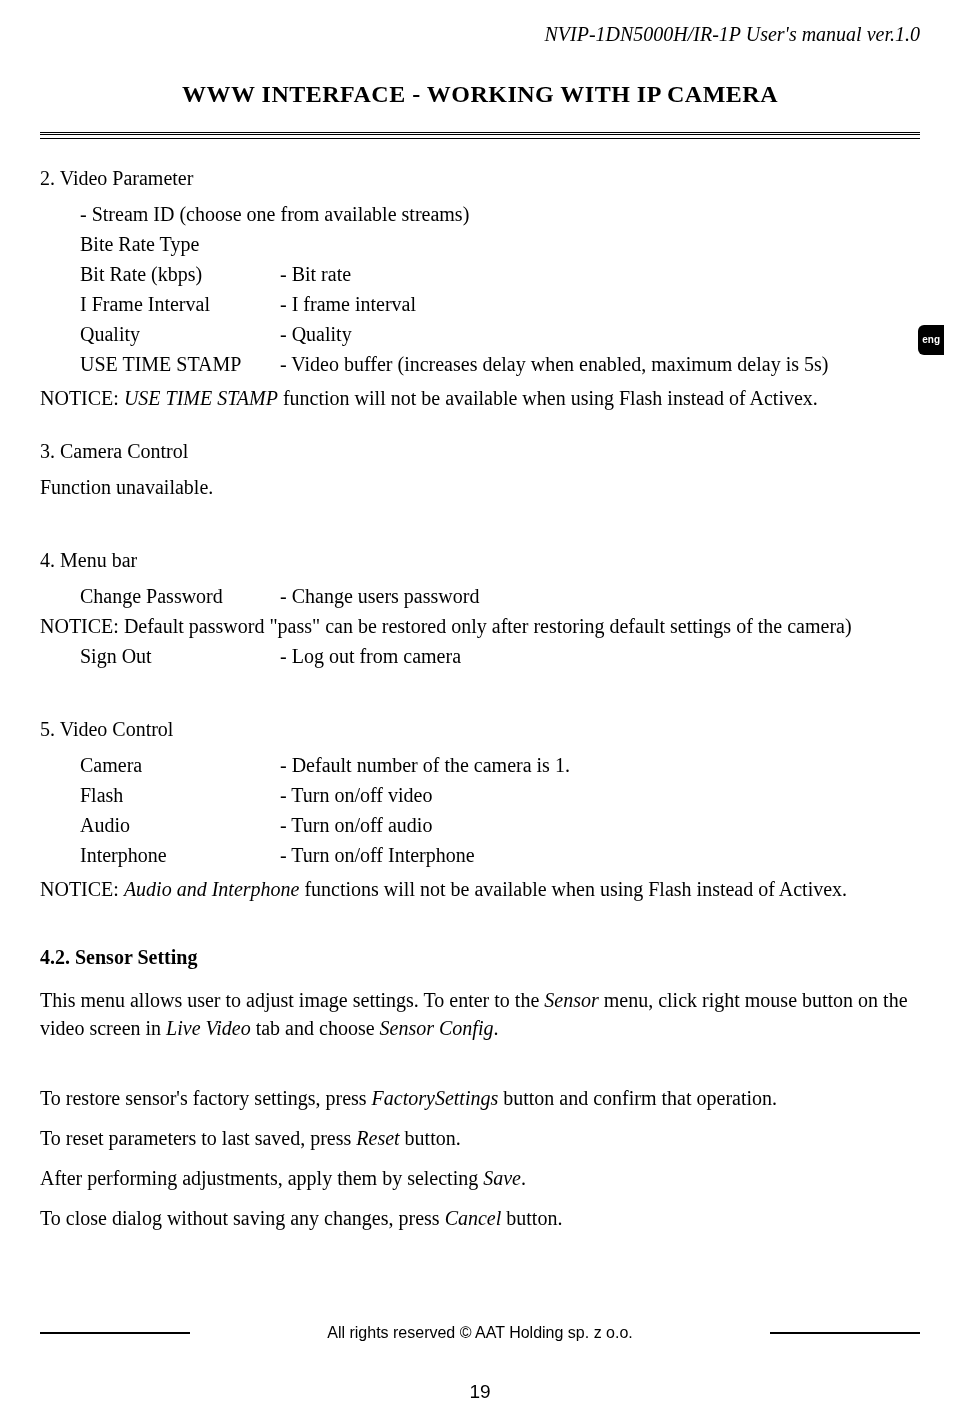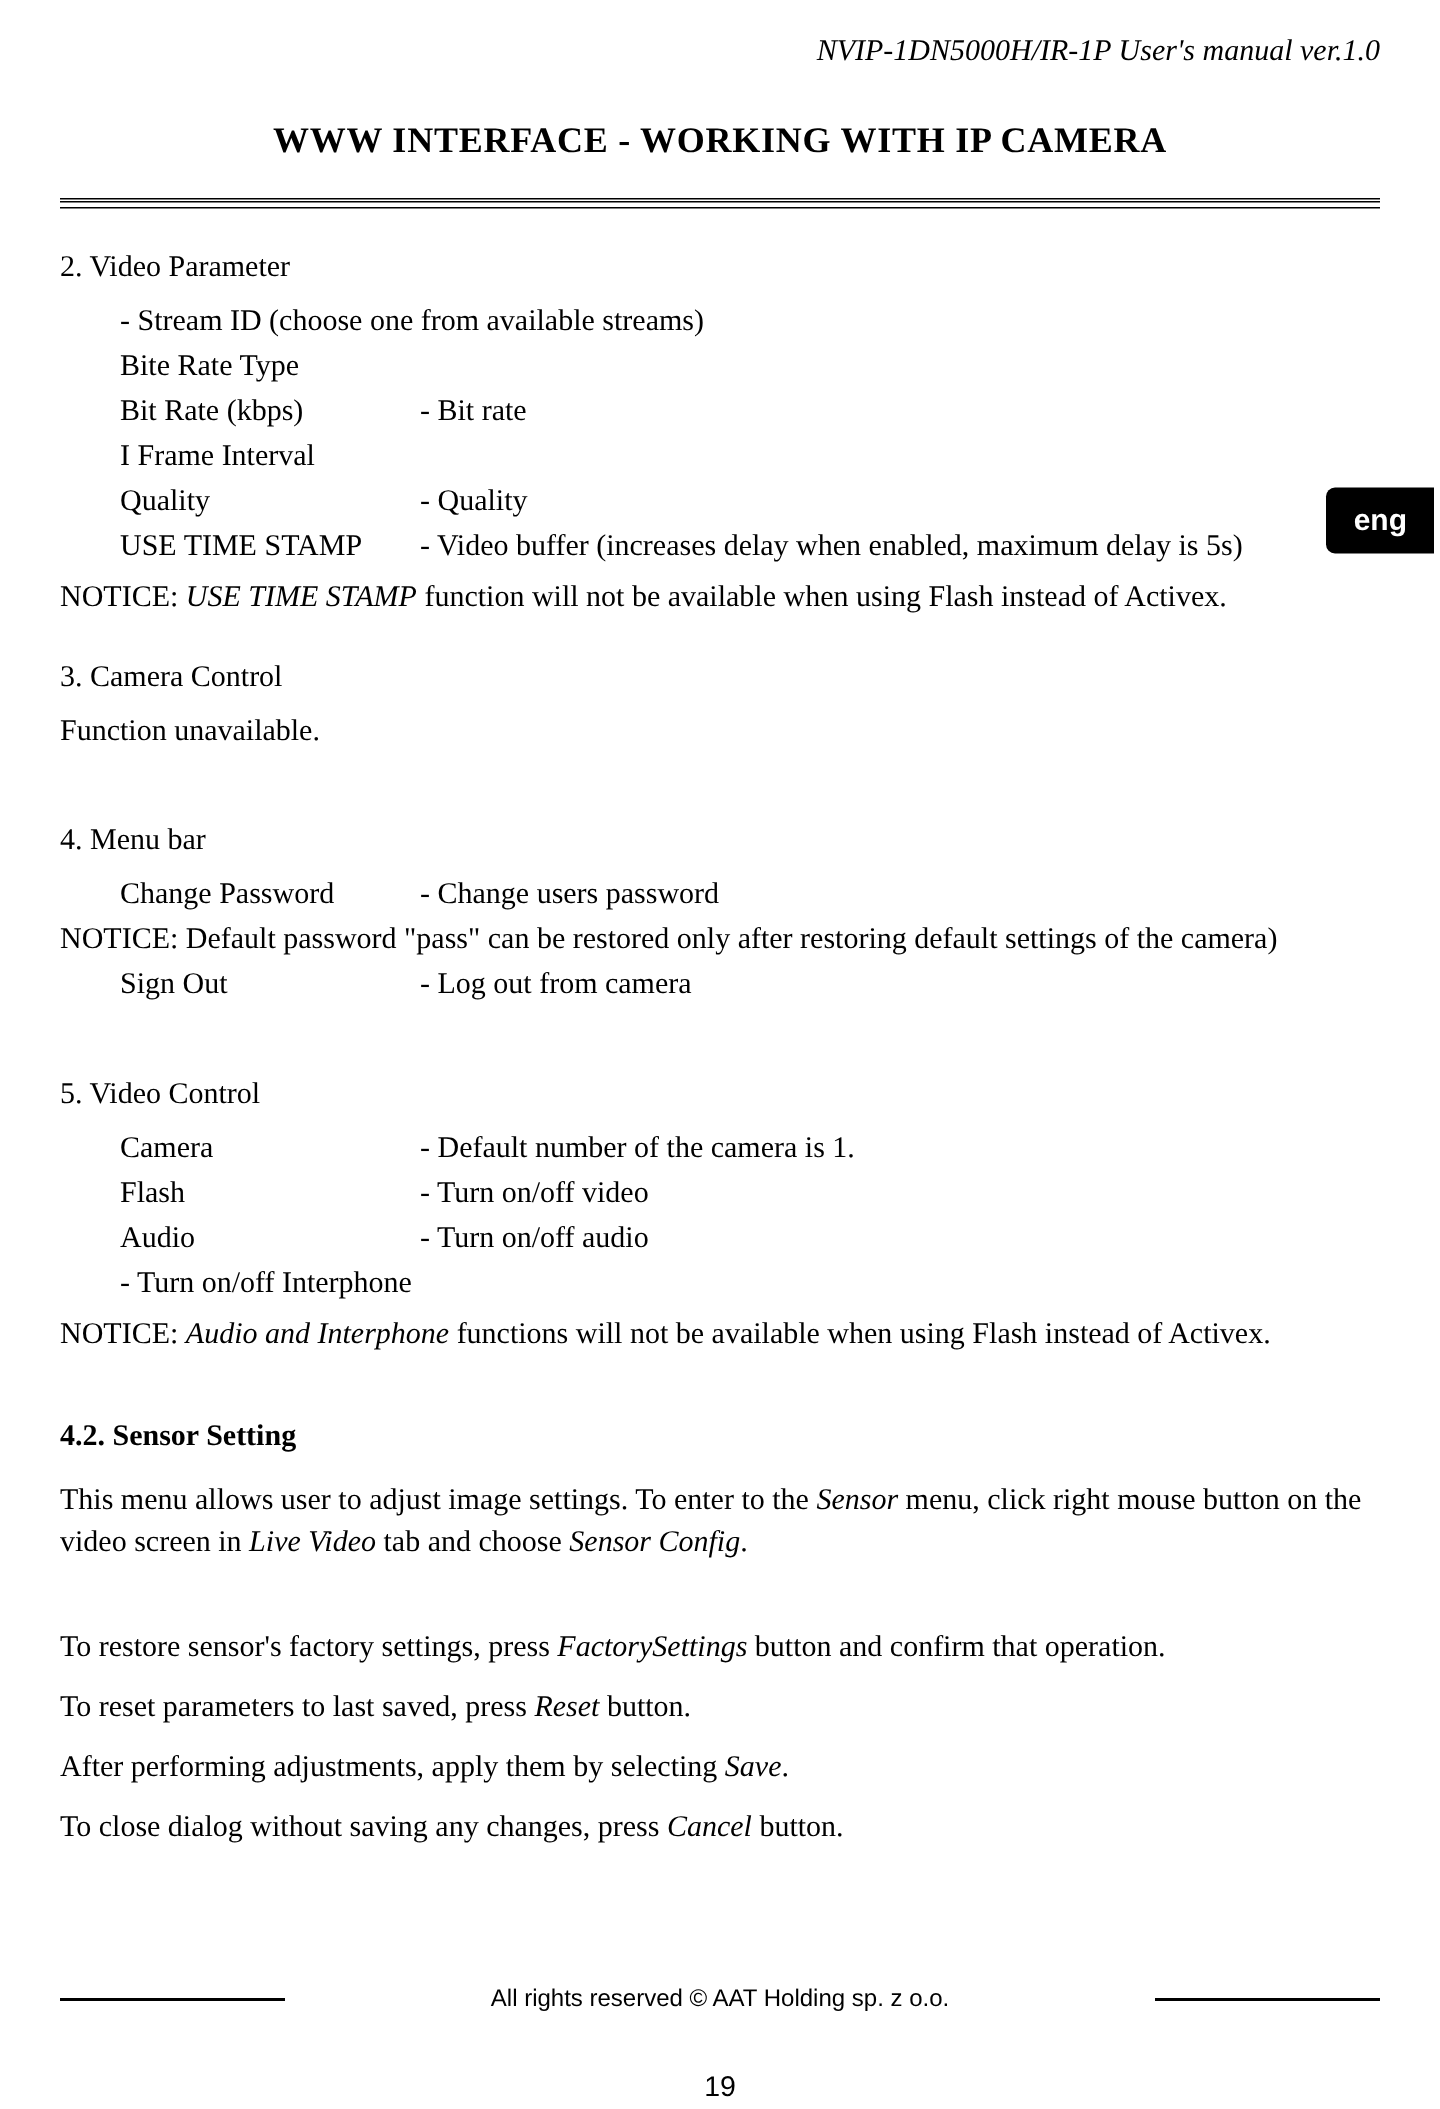--- a/index.html
+++ b/index.html
@@ -50,28 +50,28 @@
       margin: 6px 0 25px 0;
     }
     .left-text {
       margin: 2px 0;
     }
     .italic {
       font-style: italic;
     }
     .lang-tab {
       position: absolute;
-      right: 4px;
+      right: 16px;
       top: 325px;
       background: #000;
       color: #fff;
       font-family: Arial, sans-serif;
-      font-size: 20px;
+      font-size: 10px;
       font-weight: bold;
-      padding: 8px 18px;
+      padding: 8px 4px;
       border-radius: 6px 0 0 6px;
     }
     .sensor-heading {
       font-weight: bold;
       margin: 40px 0 15px 0;
     }
     .body-para {
       margin: 12px 0;
     }
     .footer {
@@ -114,20 +114,21 @@
   </div>
 <div class="row">
     <span class="label">Bite Rate Type</span>
   </div>
 <div class="row">
     <span class="label">Bit Rate (kbps)</span>
     <span class="desc">- Bit rate</span>
   </div>
 <div class="row">
     <span class="label">I Frame Interval</span>
+    <span class="desc">- I frame interval</span>
   </div>
 <div class="row">
     <span class="label">Quality</span>
     <span class="desc">- Quality</span>
   </div>
 <div class="row">
     <span class="label">USE TIME STAMP</span>
     <span class="desc">- Video buffer (increases delay when enabled, maximum delay is 5s)</span>
   </div>
 <div class="notice"><span>NOTICE: </span><span class="italic">USE TIME STAMP</span><span> function will not be available when using Flash instead of Activex.</span></div>
@@ -155,20 +156,21 @@
   </div>
 <div class="row">
     <span class="label">Flash</span>
     <span class="desc">- Turn on/off video</span>
   </div>
 <div class="row">
     <span class="label">Audio</span>
     <span class="desc">- Turn on/off audio</span>
   </div>
 <div class="row">
+    <span class="label">Interphone</span>
     <span class="desc">- Turn on/off Interphone</span>
   </div>
 <div class="notice"><span>NOTICE: </span><span class="italic">Audio and Interphone</span><span> functions will not be available when using Flash instead of Activex.</span></div>
 
 <div class="sensor-heading">4.2. Sensor Setting</div>
 <div class="body-para"><span>This menu allows user to adjust image settings. To enter to the </span><span class="italic">Sensor</span><span> menu, click right mouse button on the video screen in </span><span class="italic">Live Video</span><span> tab and choose </span><span class="italic">Sensor Config</span><span>.</span></div>
 <div style="height:18px"></div>
 <div class="body-para"><span>To restore sensor's factory settings, press </span><span class="italic">FactorySettings</span><span> button and confirm that operation.</span></div>
 <div class="body-para"><span>To reset parameters to last saved, press </span><span class="italic">Reset</span><span> button.</span></div>
 <div class="body-para"><span>After performing adjustments, apply them by selecting </span><span class="italic">Save</span><span>.</span></div>

